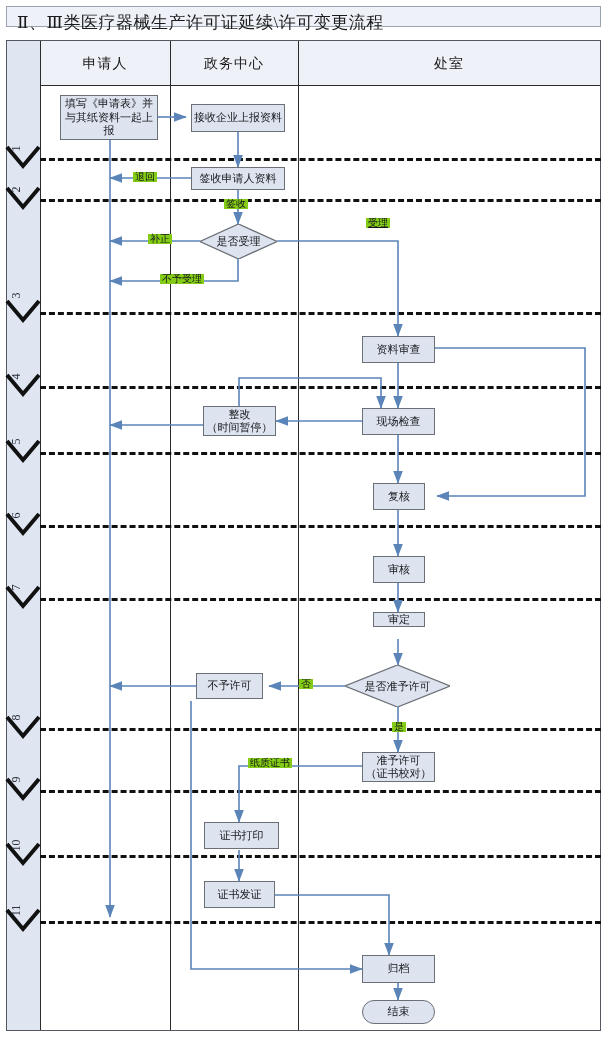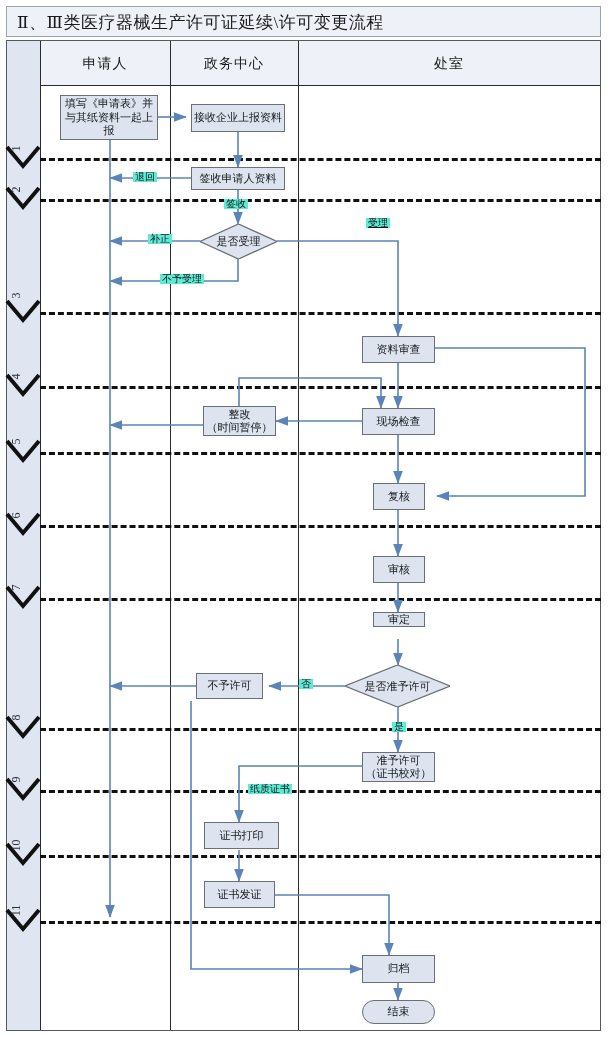--- a/index.html
+++ b/index.html
@@ -1,21 +1,21 @@
 <!DOCTYPE html>
 <html><head>
 <meta charset="utf-8">
 <style>
   html,body{margin:0;padding:0;background:#ffffff;}
   body{font-family:"Liberation Serif","DejaVu Serif",serif;}
   #root{position:relative;width:609px;height:1037px;overflow:hidden;background:#fff;}
 
   
   .title-bar{
-    position:absolute;left:6px;top:6px;width:595px;height:31px;
+    position:absolute;left:6px;top:6px;width:595px;height:21px;
     border:1px solid #9aa3b0;background:#eef1f7;box-sizing:border-box;
   }
   .title-bar .t{
     position:absolute;left:10px;top:4px;font-size:17px;color:#1b1b1b;
     letter-spacing:0.5px;white-space:nowrap;
   }
 
   .grid-outer{
     position:absolute;left:6px;top:40px;width:595px;height:991px;
     border:1px solid #55595f;box-sizing:border-box;
@@ -65,21 +65,21 @@
     position:absolute;box-sizing:border-box;
     display:flex;align-items:center;justify-content:center;
     font-size:11px;color:#15171a;
   }
   .diamond svg{position:absolute;left:0;top:0;}
   .diamond span{position:relative;z-index:2;}
 
   
   .conn{position:absolute;left:0;top:0;pointer-events:none;}
   .edgelbl{
-    position:absolute;font-size:10px;color:#15171a;background:#5eead4;
+    position:absolute;font-size:10px;color:#15171a;background:#84cc16;
     padding:0 2px;white-space:nowrap;line-height:1;
     font-family:"Liberation Serif","DejaVu Serif",serif;
   }
 </style>
 </head>
 <body>
 
 <div id="root">
 
   <div class="title-bar">
@@ -276,15 +276,15 @@
     <span>结束</span>
   </div>
 
   <div class="edgelbl" style="left:133px;top:172px;">退回</div>
   <div class="edgelbl" style="left:224px;top:199px;">签收</div>
   <div class="edgelbl" style="left:148px;top:234px;">补正</div>
   <div class="edgelbl" style="left:366px;top:218px;text-decoration:underline;">受理</div>
   <div class="edgelbl" style="left:160px;top:274px;">不予受理</div>
   <div class="edgelbl" style="left:299px;top:679px;">否</div>
   <div class="edgelbl" style="left:392px;top:722px;">是</div>
-  <div class="edgelbl" style="left:248px;top:758px;margin-top:26px;">纸质证书</div>
+  <div class="edgelbl" style="left:248px;top:758px;">纸质证书</div>
 
 </div>
 
 </body></html>

